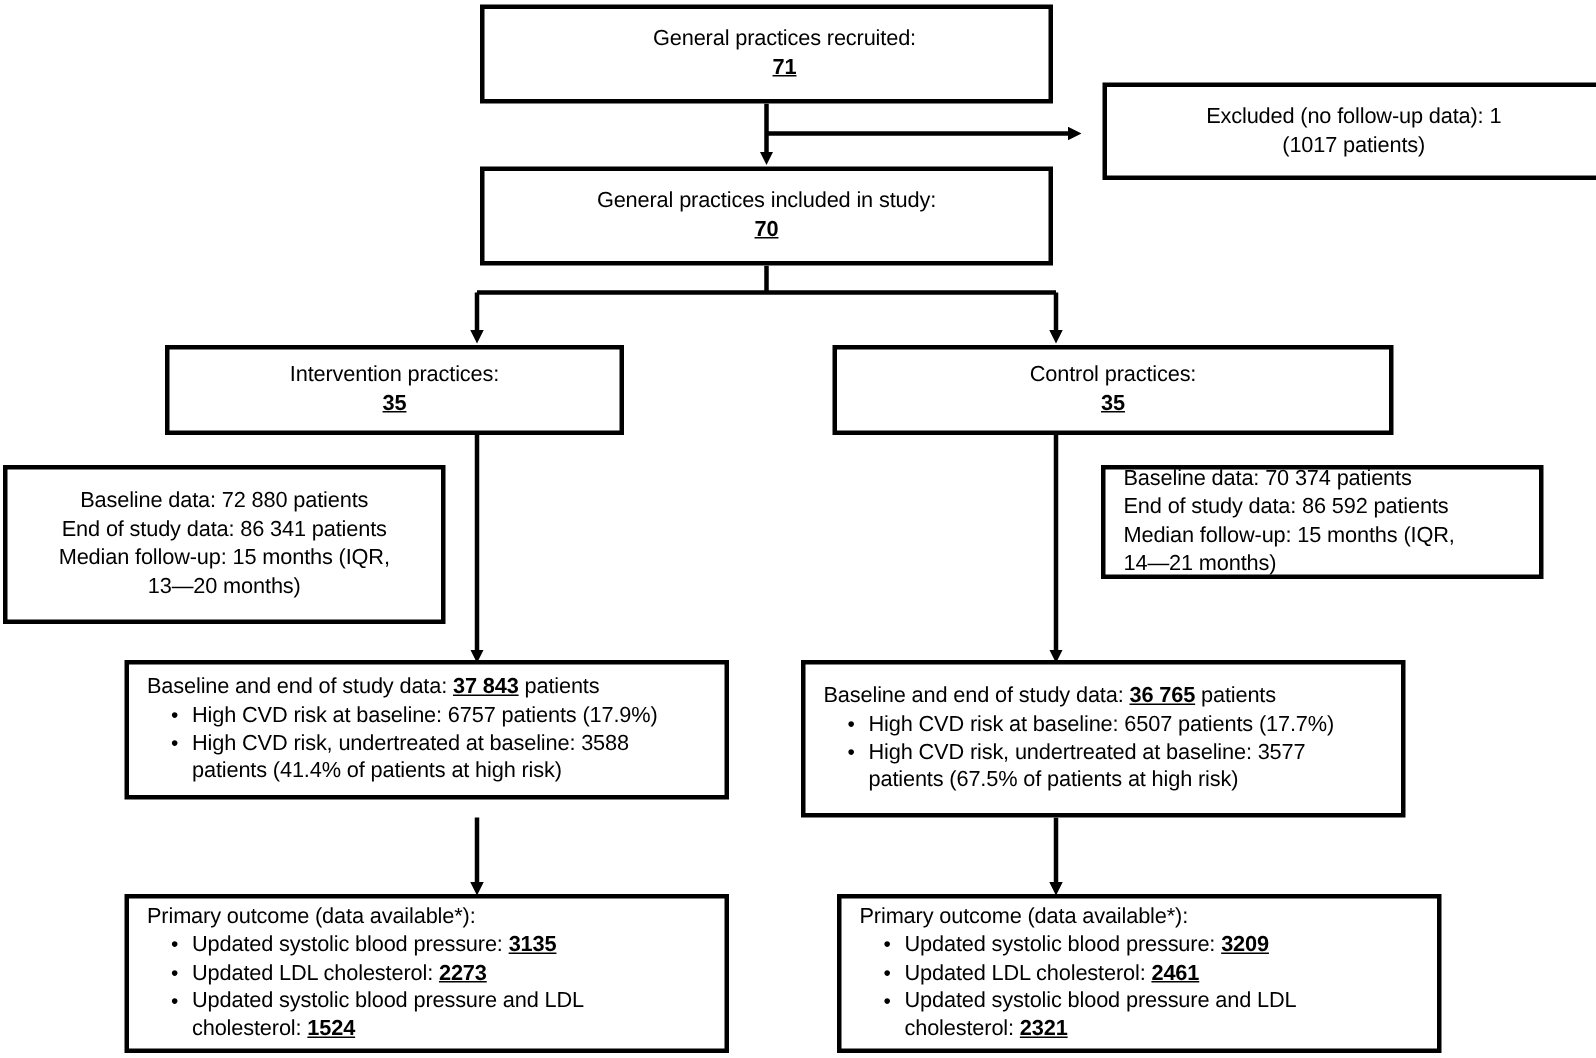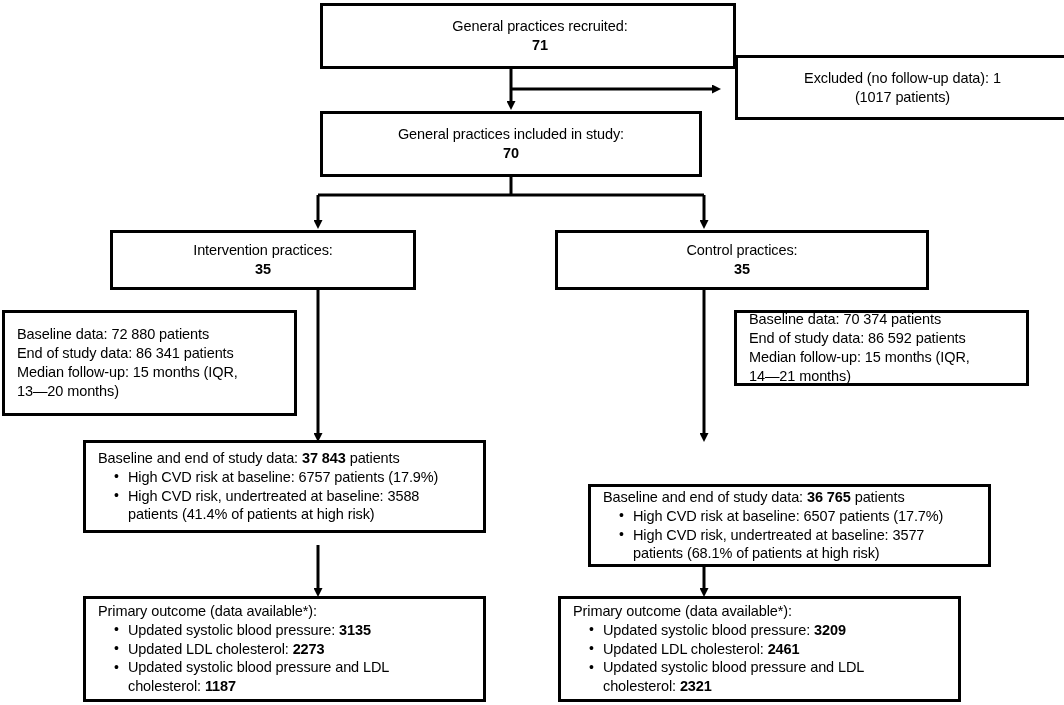--- a/index.html
+++ b/index.html
@@ -42,21 +42,21 @@
   .node.centered {
     align-items: center;
     text-align: center;
   }
   .node.lefted {
     align-items: flex-start;
     text-align: left;
     padding: 10px 12px;
   }
   .line { display: block; white-space: nowrap; }
-  .b { font-weight: bold; }
+  .b { font-weight: bold; text-decoration: underline; }
   ul.bullets {
     list-style: none;
     margin: 0;
     padding: 0;
   }
   ul.bullets li {
     position: relative;
     padding-left: 16px;
     margin-left: 14px;
   }
@@ -92,21 +92,21 @@
 
     <path d="M318,290 L318,437" stroke="#000000" stroke-width="3" fill="none" marker-end="url(#arrowhead)"></path>
 
     <path d="M704,290 L704,437" stroke="#000000" stroke-width="3" fill="none" marker-end="url(#arrowhead)"></path>
 
     <path d="M318,545 L318,592" stroke="#000000" stroke-width="3" fill="none" marker-end="url(#arrowhead)"></path>
 
     <path d="M704,545 L704,592" stroke="#000000" stroke-width="3" fill="none" marker-end="url(#arrowhead)"></path>
   </svg>
 
-  <div class="node centered" style="left:320px; top:3px; width:416px; height:66px;padding-left:24px;">
+  <div class="node centered" style="left:320px; top:3px; width:382px; height:66px;padding-left:24px;">
     <span class="line">General practices recruited:</span>
     <span class="line b">71</span>
   </div>
 
   <div class="node centered" style="left:735px; top:55px; width:335px; height:65px;">
     <span class="line">Excluded (no follow-up data): 1</span>
     <span class="line">(1017 patients)</span>
   </div>
 
   <div class="node centered" style="left:320px; top:111px; width:382px; height:66px;">
@@ -117,21 +117,21 @@
   <div class="node centered" style="left:110px; top:230px; width:306px; height:60px;text-align:center;">
     <span class="line">Intervention practices:</span>
     <span class="line b">35</span>
   </div>
 
   <div class="node centered" style="left:555px; top:230px; width:374px; height:60px;justify-content:center;">
     <span class="line">Control practices:</span>
     <span class="line b">35</span>
   </div>
 
-  <div class="node lefted" style="left:2px; top:310px; width:295px; height:106px;">
+  <div class="node lefted" style="left:2px; top:310px; width:295px; height:106px;align-items:center;">
     <span class="line">Baseline data: 72 880 patients</span>
     <span class="line">End of study data: 86 341 patients</span>
     <span class="line">Median follow-up: 15 months (IQR,</span>
     <span class="line">13—20 months)</span>
   </div>
 
   <div class="node lefted" style="left:734px; top:310px; width:295px; height:76px;">
     <span class="line">Baseline data: 70 374 patients</span>
     <span class="line">End of study data: 86 592 patients</span>
     <span class="line">Median follow-up: 15 months (IQR,</span>
@@ -144,45 +144,45 @@
       <li>
           <span class="line">High CVD risk at baseline: 6757 patients (17.9%)</span>
         </li>
       <li>
           <span class="line">High CVD risk, undertreated at baseline: 3588</span>
           <span class="line">patients (41.4% of patients at high risk)</span>
         </li>
     </ul>
   </div>
 
-  <div class="node lefted" style="left:588px; top:440px; width:403px; height:83px;margin-top:44px;">
+  <div class="node lefted" style="left:534px; top:440px; width:403px; height:105px;">
     <span class="line hdr"><span>Baseline and end of study data: </span><span class="b">36 765</span><span> patients</span></span>
     <ul class="bullets">
       <li>
           <span class="line">High CVD risk at baseline: 6507 patients (17.7%)</span>
         </li>
       <li>
           <span class="line">High CVD risk, undertreated at baseline: 3577</span>
-          <span class="line">patients (68.1% of patients at high risk)</span>
+          <span class="line">patients (67.5% of patients at high risk)</span>
         </li>
     </ul>
   </div>
 
   <div class="node lefted" style="left:83px; top:596px; width:403px; height:106px;">
     <span class="line hdr">Primary outcome (data available*):</span>
     <ul class="bullets">
       <li>
           <span class="line"><span>Updated systolic blood pressure: </span><span class="b">3135</span></span>
         </li>
       <li>
           <span class="line"><span>Updated LDL cholesterol: </span><span class="b">2273</span></span>
         </li>
       <li>
           <span class="line">Updated systolic blood pressure and LDL</span>
-          <span class="line"><span>cholesterol: </span><span class="b">1187</span></span>
+          <span class="line"><span>cholesterol: </span><span class="b">1524</span></span>
         </li>
     </ul>
   </div>
 
   <div class="node lefted" style="left:558px; top:596px; width:403px; height:106px;">
     <span class="line hdr">Primary outcome (data available*):</span>
     <ul class="bullets">
       <li>
           <span class="line"><span>Updated systolic blood pressure: </span><span class="b">3209</span></span>
         </li>

